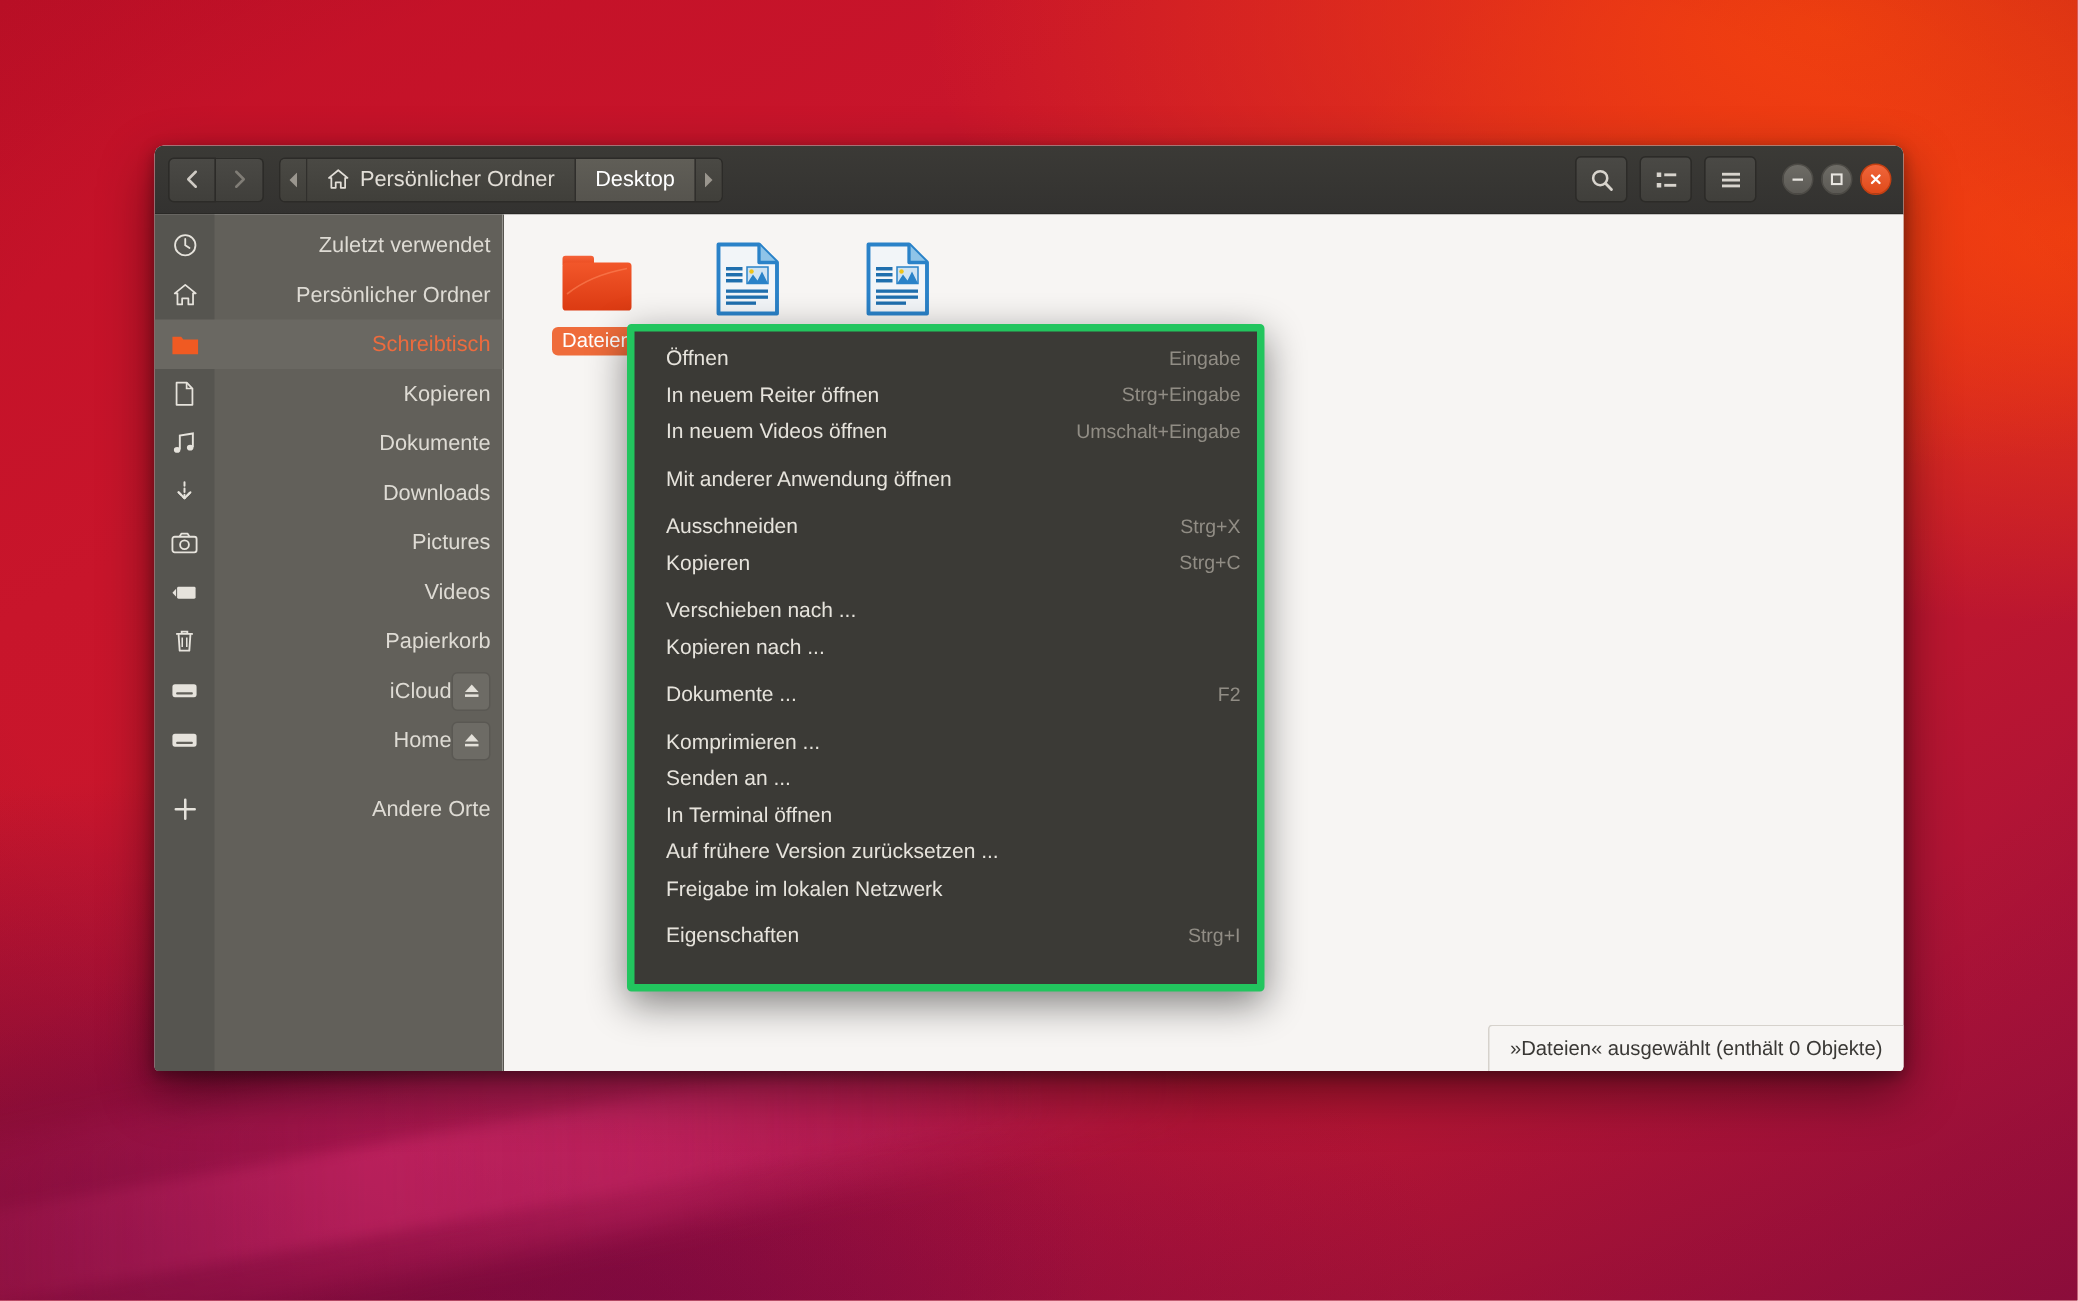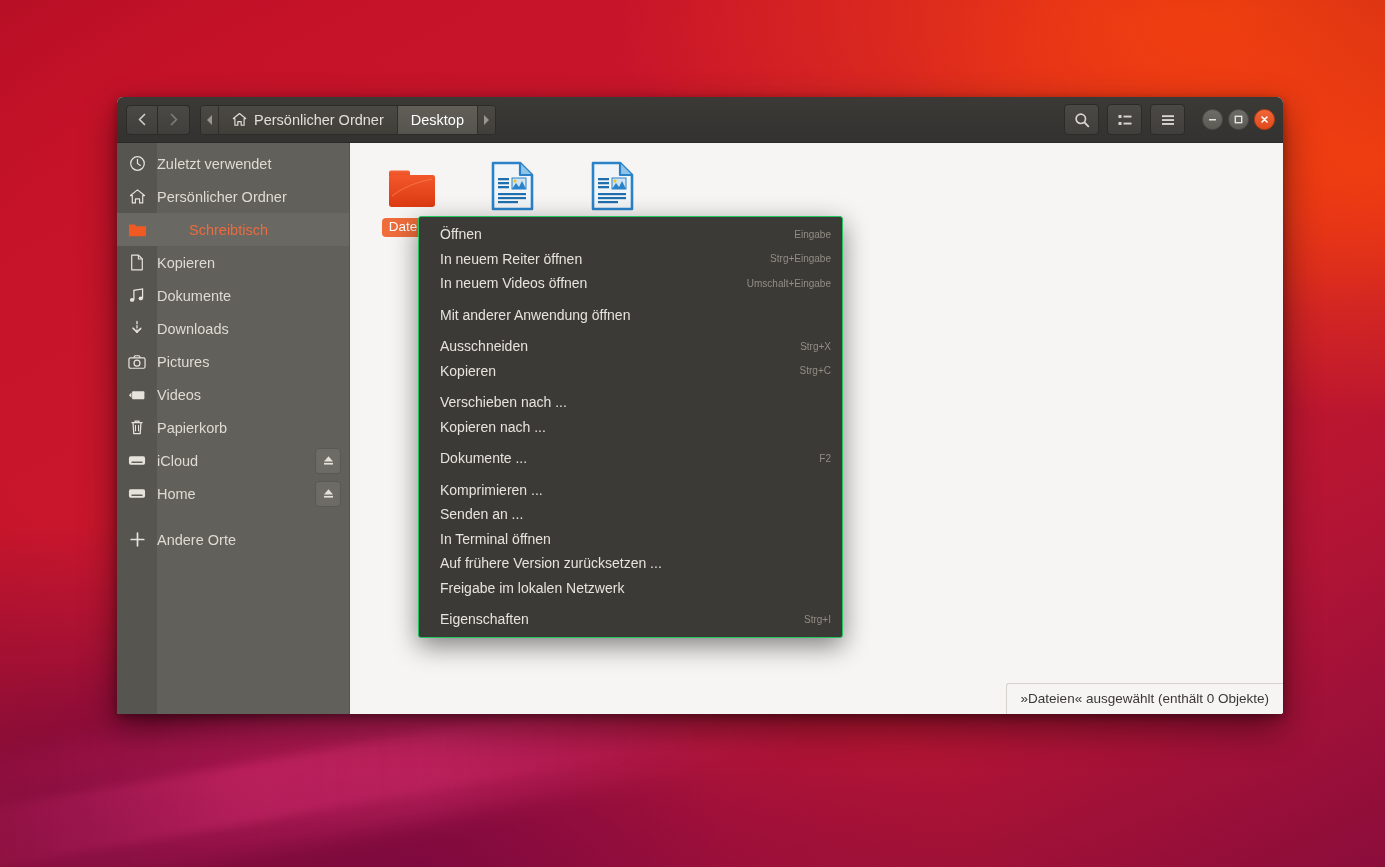--- a/index.html
+++ b/index.html
@@ -55,21 +55,21 @@
     transform:rotate(-10deg);
     filter:blur(5px);
   }
   .wp-vig {
     position:absolute; inset:0;
     background:radial-gradient(ellipse 95% 85% at 50% 40%, rgba(0,0,0,0) 55%, rgba(60,0,20,.22) 100%);
   }
 
   
   #window {
-    position:absolute; left:117px; top:97px; width:1166px; height:617px;
+    position:absolute; left:103px; top:97px; width:1166px; height:617px;
     border-radius:6px 6px 3px 3px;
     box-shadow:0 14px 36px rgba(0,0,0,.46), 0 3px 10px rgba(0,0,0,.34);
     overflow:hidden;
     display:flex; flex-direction:column;
     background:#f6f4f2;
   }
 
   
   #headerbar {
     height:46px; flex:0 0 46px;
@@ -135,20 +135,21 @@
   
   #wbody { flex:1; display:flex; min-height:0; position:relative; }
 
   
   #sidebar {
     width:232px; flex:0 0 232px;
     background:#62605a;
     display:flex; flex-direction:column;
     padding-top:4px;
     position:relative;
+    text-align:right;
   }
   #sidebar::before {
     content:""; position:absolute; left:0; top:0; bottom:0; width:40px;
     background:#565550;
   }
   .sb-item {
     position:relative; z-index:1;
     height:33px; display:flex; align-items:center;
     color:#dedbd4; font-size:14.5px;
     padding-right:8px;
@@ -201,33 +202,33 @@
     border-top-left-radius:3px;
     padding:7px 14px 8px;
     font-size:13.5px; color:#3a3835;
     white-space:nowrap;
   }
 
   
   #ctxmenu {
     position:absolute; left:418px; top:216px; width:425px;
     background:#3b3a36;
-    border:1px solid #22c55e;
+    border:5px solid #22c55e;
     border-radius:3px;
     box-shadow:0 8px 26px rgba(0,0,0,.48);
-    padding:5px 0 5px;
+    padding:5px 0 20px;
     z-index:50;
   }
   .mi {
     display:flex; align-items:center;
     height:24.5px; padding:0 11px 0 21px;
     color:#e6e3dc; font-size:14px;
   }
   .mi .mi-label { flex:1; }
-  .mi .mi-accel { color:#918d85; font-size:10px; margin-left:24px; }
+  .mi .mi-accel { color:#918d85; font-size:13px; margin-left:24px; }
   .mi.hl { background:linear-gradient(180deg,#f06a38 0%,#e4541d 100%); }
   .mi.hl .mi-label { color:#ffffff; }
   .mi.hl .mi-accel { color:#f0a98d; }
   .mi-sep { height:7px; }
 
   
   svg { display:block; }
 </style>
 </head>
 <body>

